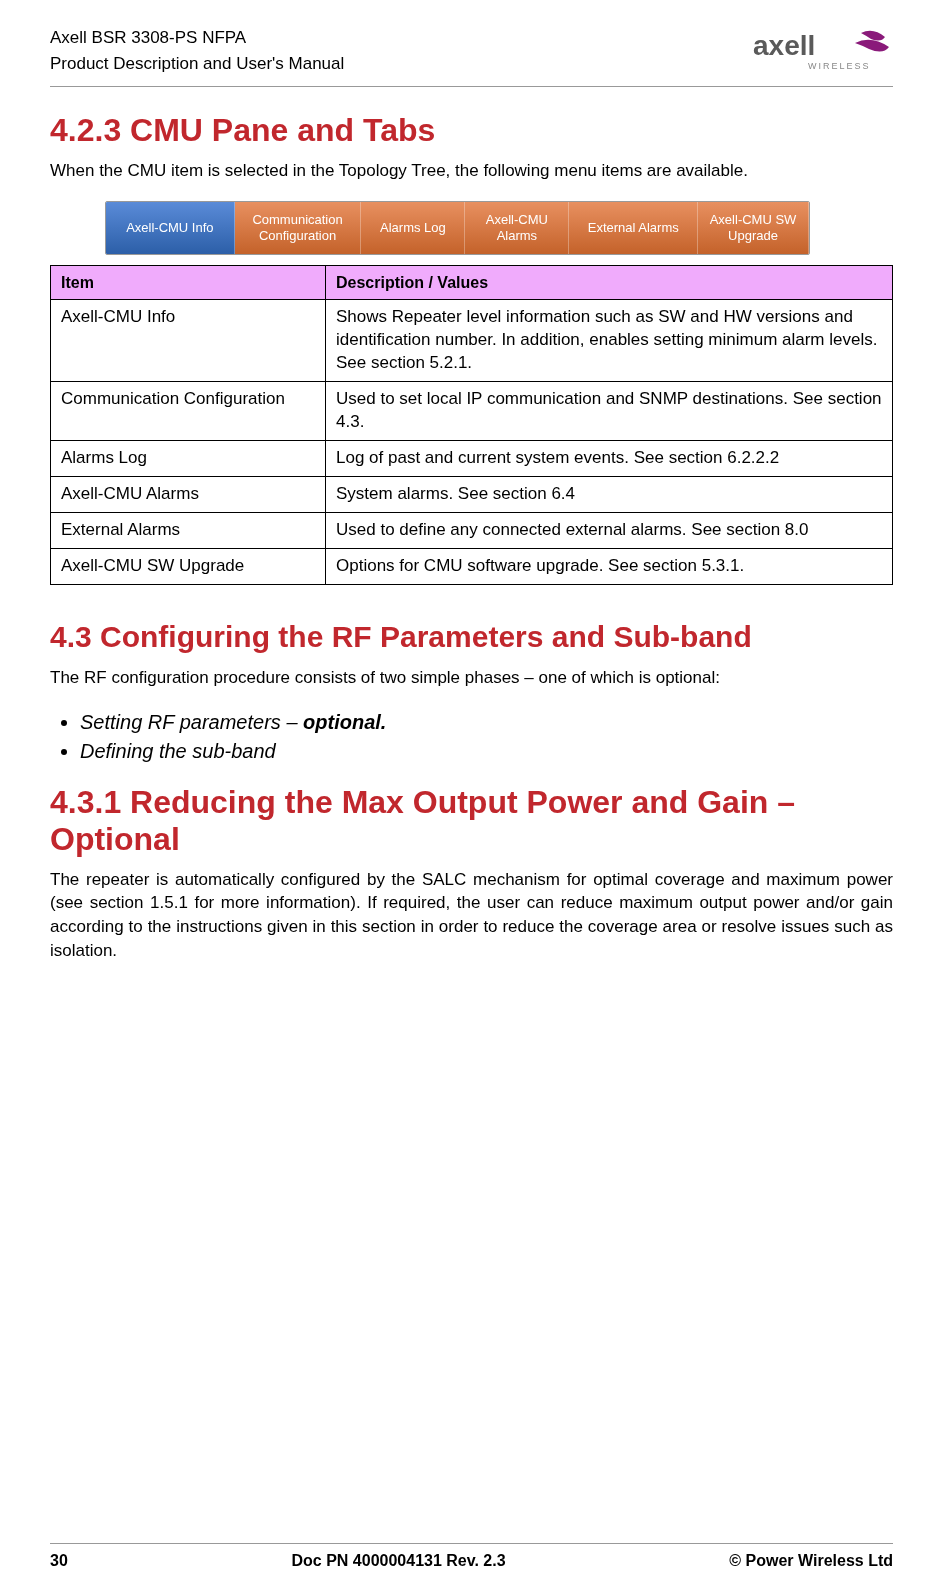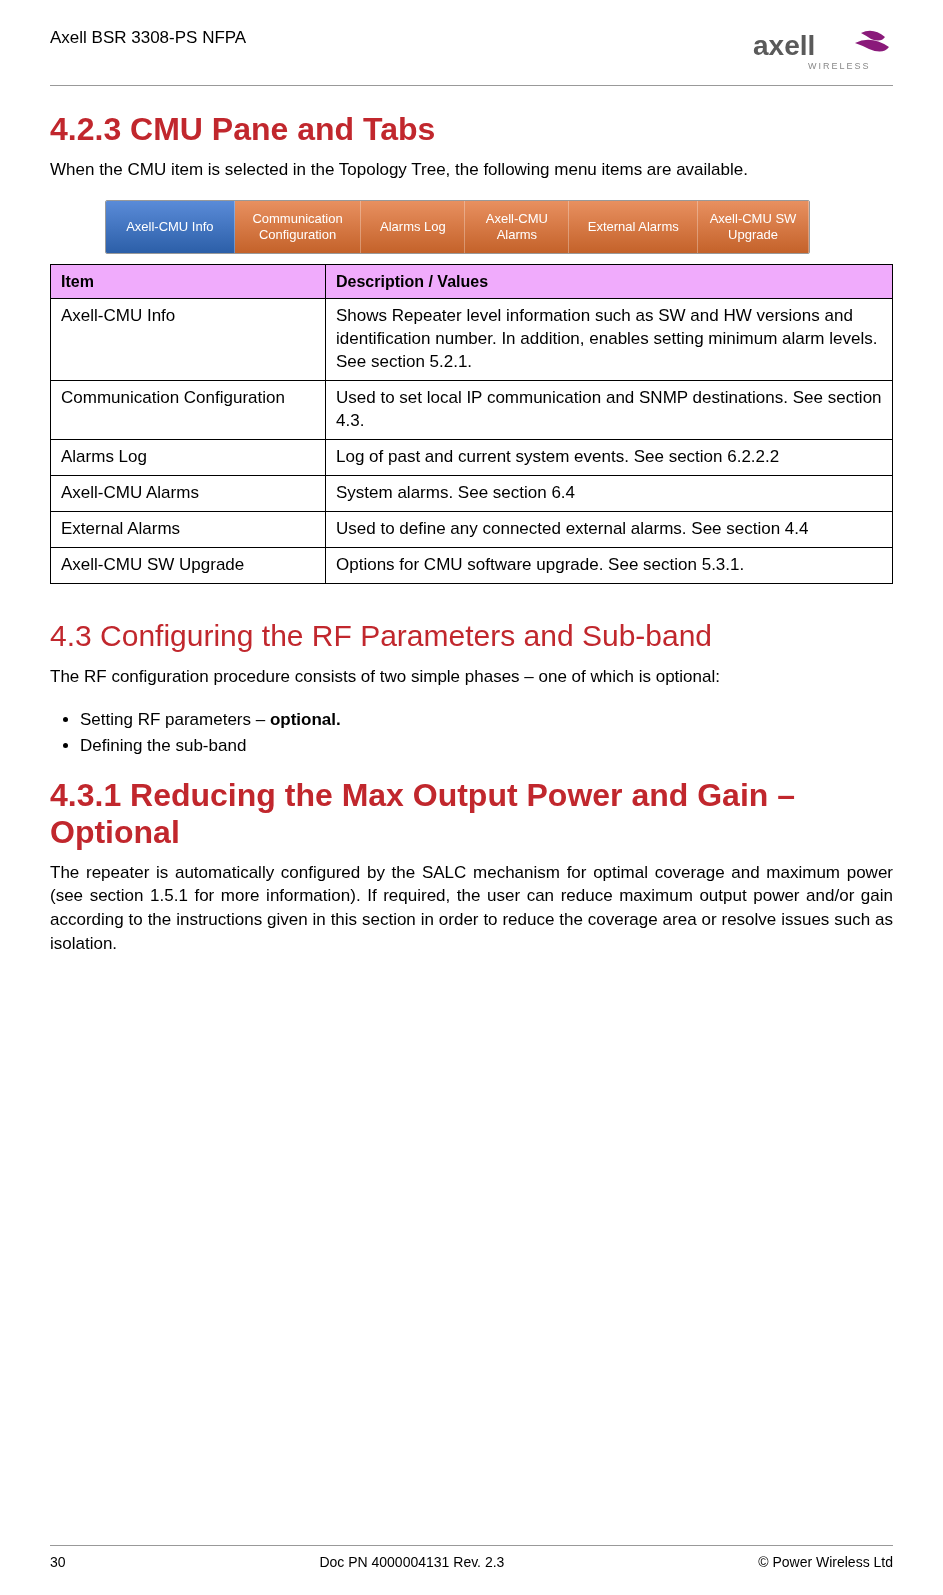--- a/index.html
+++ b/index.html
@@ -31,21 +31,21 @@
     .logo-svg { width: 140px; height: 50px; }
     .h3 {
       color: #C1272D;
       font-size: 32px;
       font-weight: bold;
       margin-bottom: 10px;
     }
     .h2 {
       color: #C1272D;
       font-size: 30px;
-      font-weight: normal;
+      font-weight: bold;
       margin-bottom: 12px;
       margin-top: 35px;
     }
     .body-text {
       font-size: 17px;
       line-height: 1.4;
       margin-bottom: 18px;
     }
     .justify { text-align: justify; }
     .tabs-img {
@@ -98,42 +98,45 @@
       font-weight: bold;
       font-size: 16px;
     }
     td.col1 { width: 275px; }
     ul.bullets {
       list-style: disc;
       margin-left: 30px;
       margin-bottom: 18px;
     }
     ul.bullets li {
-      font-size: 17px;
+      font-size: 20px;
       padding: 3px 0;
+      font-style: italic;
     }
     .footer {
       position: absolute;
       bottom: 25px;
       left: 50px;
       right: 50px;
       border-top: 1px solid #999;
       padding-top: 8px;
       display: flex;
       justify-content: space-between;
-      font-size: 14px;
+      font-size: 16px;
+      font-weight: bold;
     }
     .bold { font-weight: bold; }
   </style>
 </head>
 <body>
 
 <div class="header">
   <div class="header-left">
     <div>Axell BSR 3308-PS NFPA</div>
+    <div>Product Description and User's Manual</div>
   </div>
   <div class="logo">
     <svg class="logo-svg" viewBox="0 0 140 50">
       <text x="0" y="30" font-size="28" font-family="Arial" font-weight="bold" fill="#5a5a5a">axell</text>
       <text x="55" y="44" font-size="9" letter-spacing="2" fill="#888">WIRELESS</text>
       <path d="M 108 8 Q 120 2 132 12 Q 128 18 118 14 Q 112 10 108 8 Z" fill="#8a1a7a"></path>
       <path d="M 102 18 Q 118 10 136 22 Q 130 30 116 24 Q 108 20 102 18 Z" fill="#8a1a7a"></path>
     </svg>
   </div>
 </div>
@@ -167,21 +170,21 @@
   <tr>
     <td class="col1">Alarms Log</td>
     <td>Log of past and current system events. See section 6.2.2.2</td>
   </tr>
   <tr>
     <td class="col1">Axell-CMU Alarms</td>
     <td>System alarms. See section 6.4</td>
   </tr>
   <tr>
     <td class="col1">External Alarms</td>
-    <td>Used to define any connected external alarms. See section 4.4</td>
+    <td>Used to define any connected external alarms. See section 8.0</td>
   </tr>
   <tr>
     <td class="col1">Axell-CMU SW Upgrade</td>
     <td>Options for CMU software upgrade. See section 5.3.1.</td>
   </tr>
 </tbody>
   </table>
 
 <div class="h2">4.3   Configuring the RF Parameters and Sub-band</div>
 <p class="body-text">The RF configuration procedure consists of two simple phases – one of which is optional:</p>

